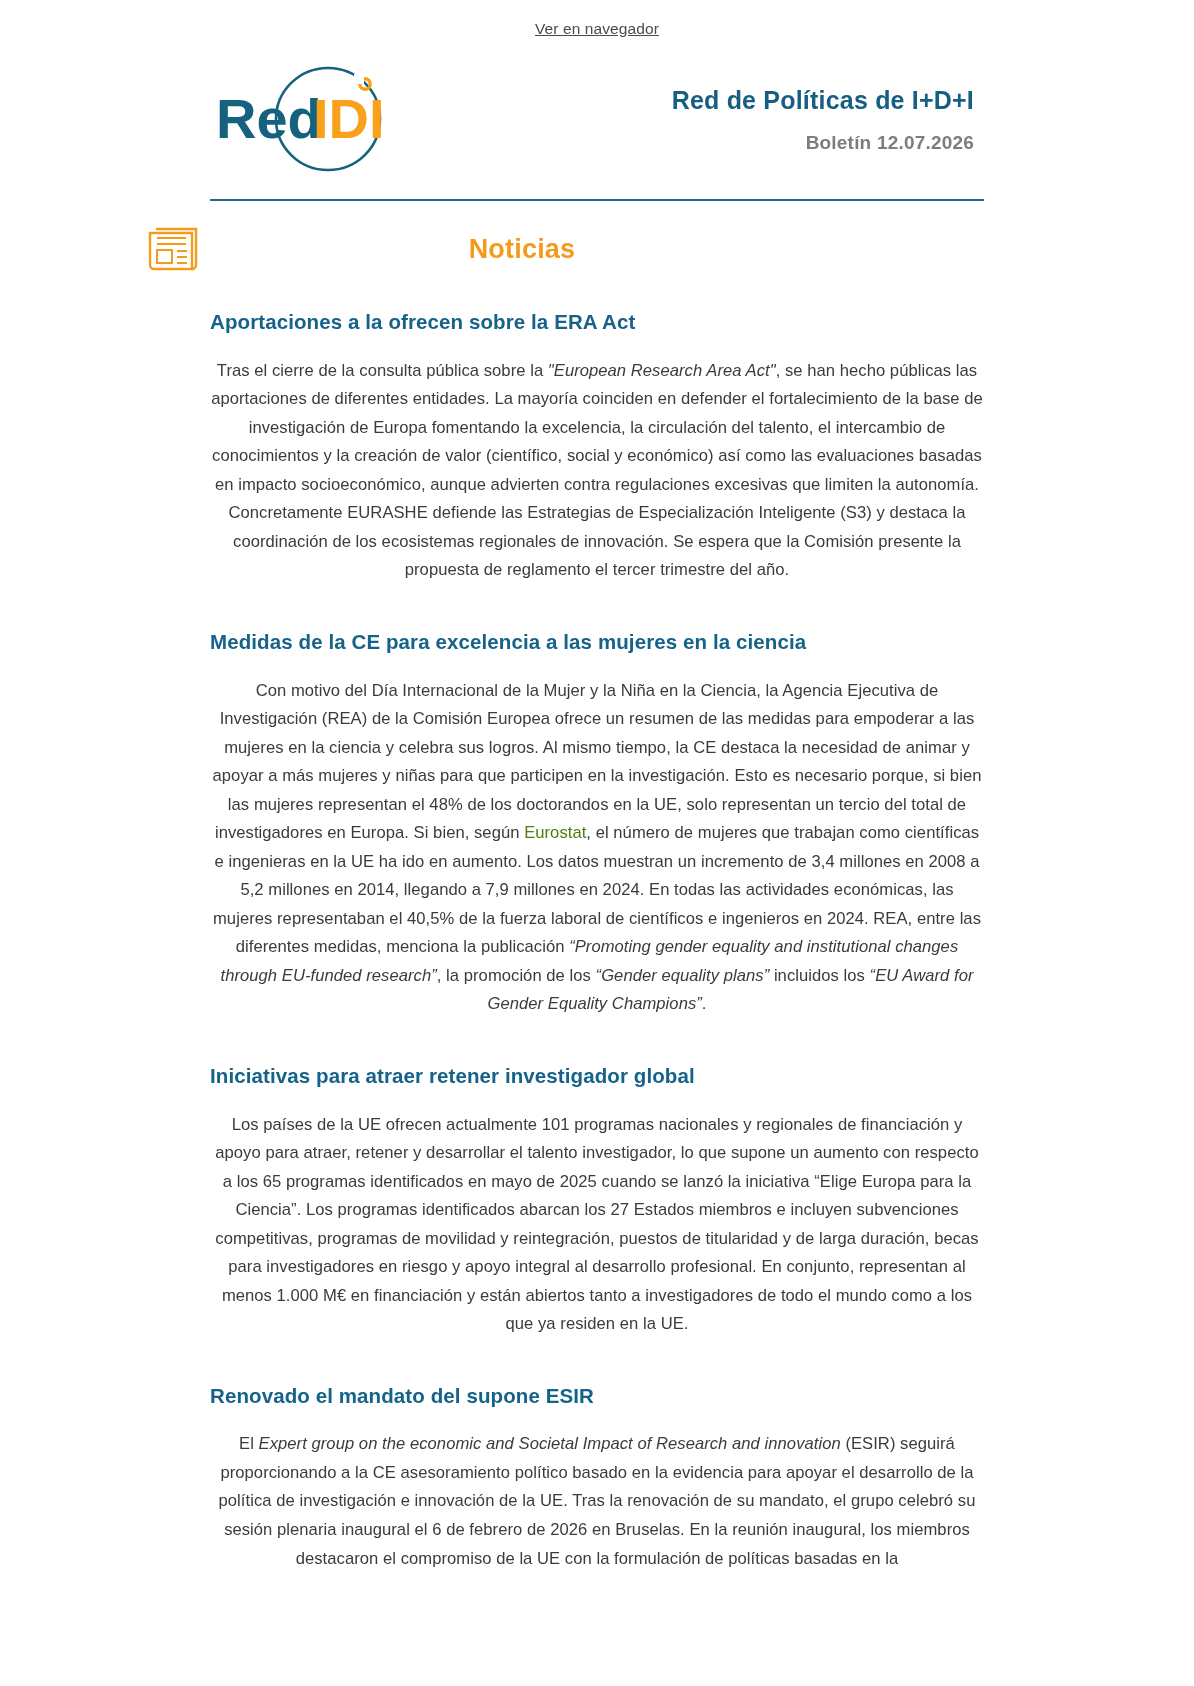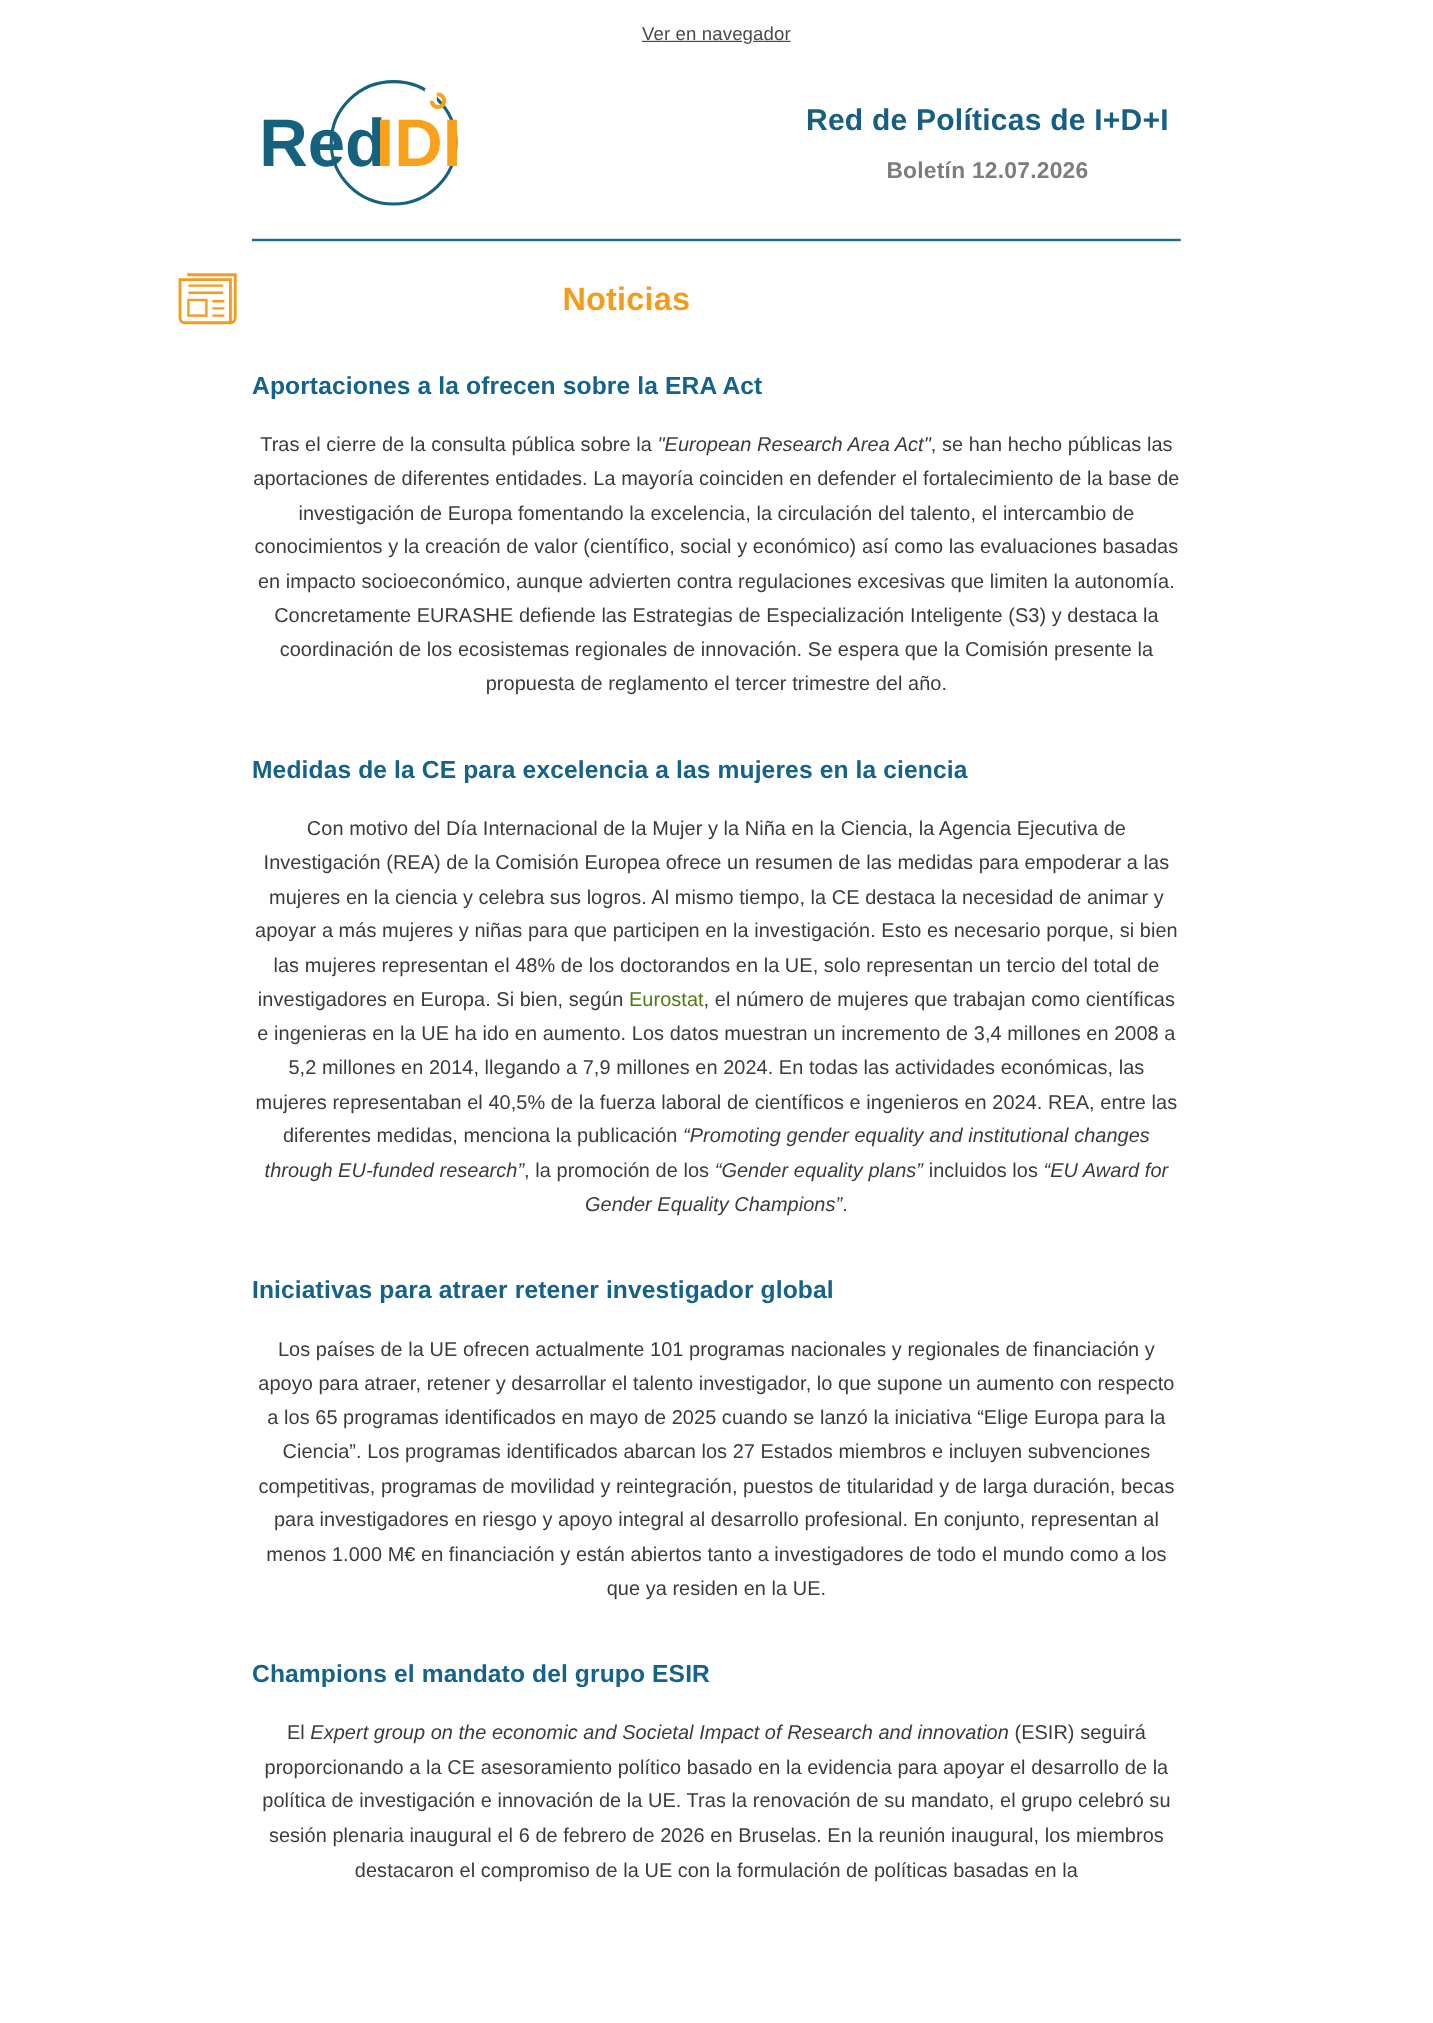--- a/index.html
+++ b/index.html
@@ -45,21 +45,21 @@
   }
   .logo-wrap {
     position: relative;
     width: 210px;
     height: 115px;
     flex: 0 0 auto;
   }
   .logo-svg { display: block; }
 
   .header-right {
-    text-align: center;
+    text-align: right;
     flex: 0 0 auto;
     padding-right: 10px;
   }
   .brand-title {
     font-size: 25px;
     font-weight: bold;
     color: #165F83;
     letter-spacing: .2px;
     line-height: 1.25;
     white-space: nowrap;
@@ -193,19 +193,19 @@
       <h2 class="article-title">Medidas de la CE para excelencia a las mujeres en la ciencia</h2>
       <p class="article-body">Con motivo del Día Internacional de la Mujer y la Niña en la Ciencia, la Agencia Ejecutiva de Investigación (REA) de la Comisión Europea ofrece un resumen de las medidas para empoderar a las mujeres en la ciencia y celebra sus logros. Al mismo tiempo, la CE destaca la necesidad de animar y apoyar a más mujeres y niñas para que participen en la investigación. Esto es necesario porque, si bien las mujeres representan el 48% de los doctorandos en la UE, solo representan un tercio del total de investigadores en Europa. Si bien, según <a class="inline-link" href="#">Eurostat</a>, el número de mujeres que trabajan como científicas e ingenieras en la UE ha ido en aumento. Los datos muestran un incremento de 3,4 millones en 2008 a 5,2 millones en 2014, llegando a 7,9 millones en 2024. En todas las actividades económicas, las mujeres representaban el 40,5% de la fuerza laboral de científicos e ingenieros en 2024. REA, entre las diferentes medidas, menciona la publicación <i>“Promoting gender equality and institutional changes through EU-funded research”</i>, la promoción de los <i>“Gender equality plans”</i> incluidos los <i>“EU Award for Gender Equality Champions”</i>.</p>
     </div>
 
     <div class="article">
       <h2 class="article-title">Iniciativas para atraer retener investigador global</h2>
       <p class="article-body">Los países de la UE ofrecen actualmente 101 programas nacionales y regionales de financiación y apoyo para atraer, retener y desarrollar el talento investigador, lo que supone un aumento con respecto a los 65 programas identificados en mayo de 2025 cuando se lanzó la iniciativa “Elige Europa para la Ciencia”. Los programas identificados abarcan los 27 Estados miembros e incluyen subvenciones competitivas, programas de movilidad y reintegración, puestos de titularidad y de larga duración, becas para investigadores en riesgo y apoyo integral al desarrollo profesional. En conjunto, representan al menos 1.000 M€ en financiación y están abiertos tanto a investigadores de todo el mundo como a los que ya residen en la UE.</p>
     </div>
 
     <div class="article">
-      <h2 class="article-title">Champions el mandato del grupo ESIR</h2>
+      <h2 class="article-title">Renovado el mandato del supone ESIR</h2>
       <p class="article-body">El <i>Expert group on the economic and Societal Impact of Research and innovation</i> (ESIR) seguirá proporcionando a la CE asesoramiento político basado en la evidencia para apoyar el desarrollo de la política de investigación e innovación de la UE. Tras la renovación de su mandato, el grupo celebró su sesión plenaria inaugural el 6 de febrero de 2026 en Bruselas. En la reunión inaugural, los miembros destacaron el compromiso de la UE con la formulación de políticas basadas en la</p>
     </div>
 
   </div>
 
 </div>
 
 </body></html>

